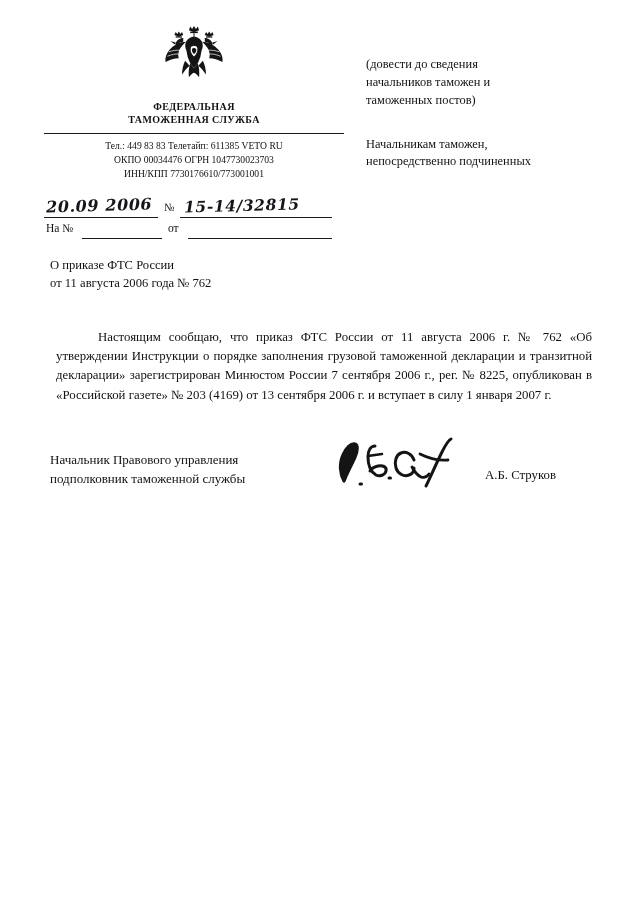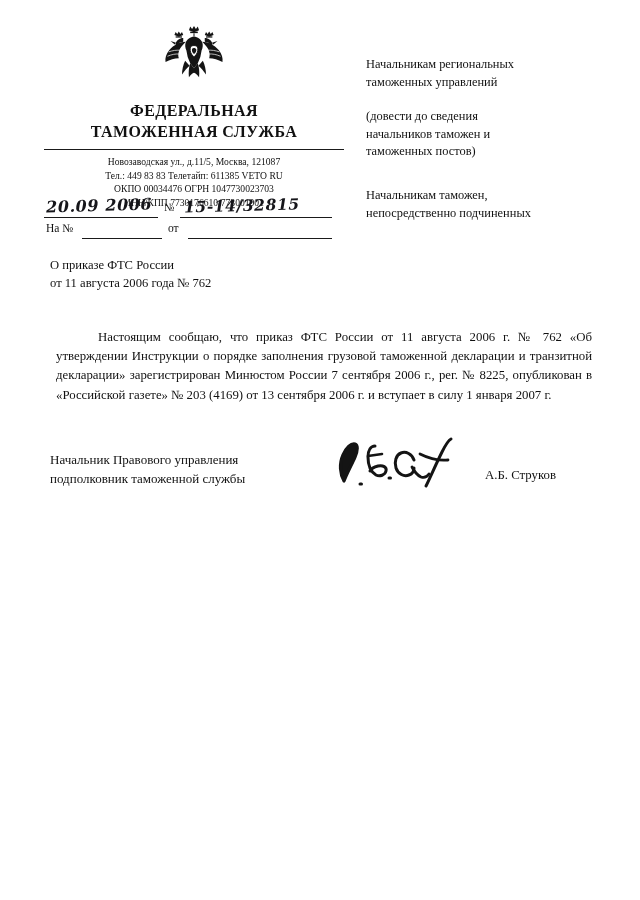--- a/index.html
+++ b/index.html
@@ -34,21 +34,21 @@
 
   .emblem {
     width: 64px;
     height: 62px;
     margin: 0 auto 14px auto;
     display: block;
   }
 
   .org-name {
     font-weight: bold;
-    font-size: 16px;
+    font-size: 10px;
     line-height: 1.32;
     letter-spacing: 0.4px;
     margin: 0 0 7px 0;
   }
   .org-name .ln { display: block; }
 
   .rule {
     border: none;
     border-top: 1.6px solid #1a1a1a;
     margin: 3px 0 5px 0;
@@ -262,21 +262,20 @@
     </svg>
 
     <div class="org-name">
       <span class="ln">ФЕДЕРАЛЬНАЯ</span>
       <span class="ln">ТАМОЖЕННАЯ СЛУЖБА</span>
     </div>
 
     <hr class="rule">
 
     <div class="requisites">
-      <span class="ln">Новозаводская  ул.,  д.11/5,  Москва,  121087</span>
       <span class="ln">Тел.:  449 83 83  Телетайп: 611385 VETO RU</span>
       <span class="ln">ОКПО 00034476   ОГРН 1047730023703</span>
       <span class="ln">ИНН/КПП 7730176610/773001001</span>
     </div>
   </div>
 
   <div class="regblock">
 
     <div class="reg-row">
       <span class="hw reg-date">20.09 2006</span>
@@ -289,24 +288,20 @@
     <div class="onref-row">
       <span class="onref-label">На №</span>
       <span class="onref-line-a"></span>
       <span class="onref-ot">от</span>
       <span class="onref-line-b"></span>
     </div>
   </div>
 
   <div class="addressee">
 
-    <p class="addr-group">
-      <span class="ln">Начальникам региональных</span>
-      <span class="ln">таможенных управлений</span>
-    </p>
 
     <p class="addr-group">
       <span class="ln">(довести до сведения</span>
       <span class="ln">начальников таможен и</span>
       <span class="ln">таможенных постов)</span>
     </p>
 
     <p class="addr-group gap-big">
       <span class="ln">Начальникам таможен,</span>
       <span class="ln">непосредственно подчиненных</span>

